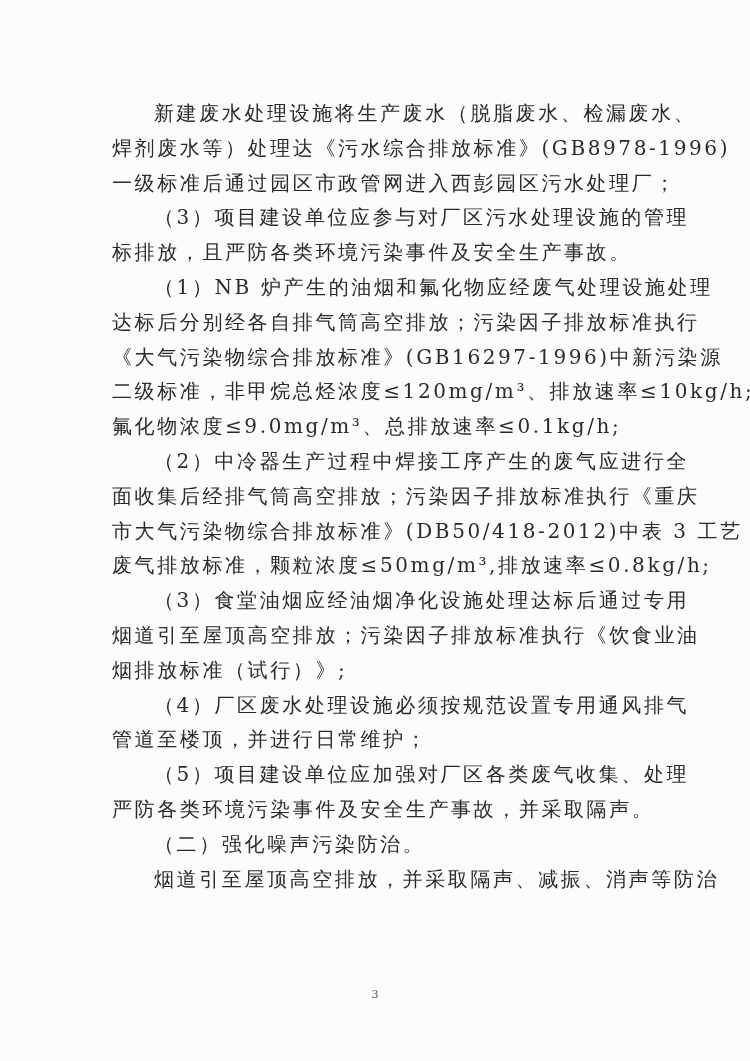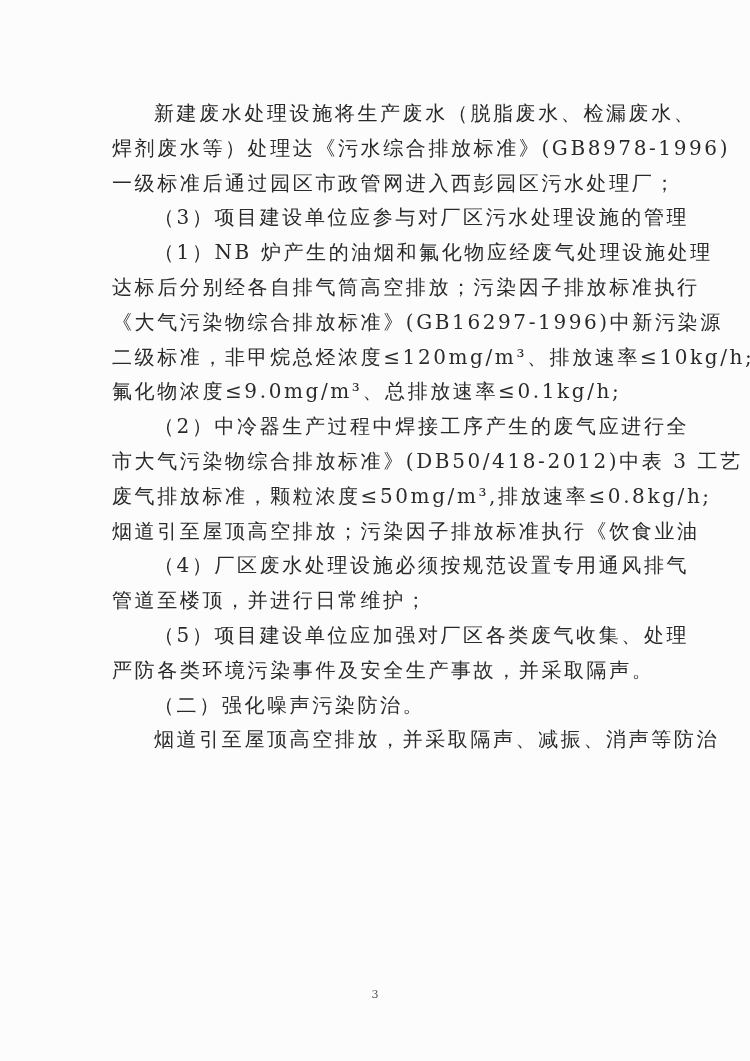--- a/index.html
+++ b/index.html
@@ -41,29 +41,33 @@
 </style>
 </head>
 <body>
 
 <div class="page">
   <div class="body-text">
     <div class="line indent">新建废水处理设施将生产废水（脱脂废水、检漏废水、</div>
     <div class="line">焊剂废水等）处理达《污水综合排放标准》(GB8978-1996)</div>
     <div class="line">一级标准后通过园区市政管网进入西彭园区污水处理厂；</div>
     <div class="line indent">（3）项目建设单位应参与对厂区污水处理设施的管理</div>
+    <div class="line">标排放，且严防各类环境污染事件及安全生产事故。</div>
     <div class="line indent">（1）NB 炉产生的油烟和氟化物应经废气处理设施处理</div>
     <div class="line">达标后分别经各自排气筒高空排放；污染因子排放标准执行</div>
     <div class="line">《大气污染物综合排放标准》(GB16297-1996)中新污染源</div>
     <div class="line">二级标准，非甲烷总烃浓度≤120mg/m³、排放速率≤10kg/h;</div>
     <div class="line">氟化物浓度≤9.0mg/m³、总排放速率≤0.1kg/h;</div>
     <div class="line indent">（2）中冷器生产过程中焊接工序产生的废气应进行全</div>
+    <div class="line">面收集后经排气筒高空排放；污染因子排放标准执行《重庆</div>
     <div class="line">市大气污染物综合排放标准》(DB50/418-2012)中表 3 工艺</div>
     <div class="line">废气排放标准，颗粒浓度≤50mg/m³,排放速率≤0.8kg/h;</div>
+    <div class="line indent">（3）食堂油烟应经油烟净化设施处理达标后通过专用</div>
     <div class="line">烟道引至屋顶高空排放；污染因子排放标准执行《饮食业油</div>
+    <div class="line">烟排放标准（试行）》;</div>
     <div class="line indent">（4）厂区废水处理设施必须按规范设置专用通风排气</div>
     <div class="line">管道至楼顶，并进行日常维护；</div>
     <div class="line indent">（5）项目建设单位应加强对厂区各类废气收集、处理</div>
     <div class="line">严防各类环境污染事件及安全生产事故，并采取隔声。</div>
     <div class="line indent">（二）强化噪声污染防治。</div>
     <div class="line indent">烟道引至屋顶高空排放，并采取隔声、减振、消声等防治</div>
   </div>
   <div class="page-number">3</div>
 </div>
 

